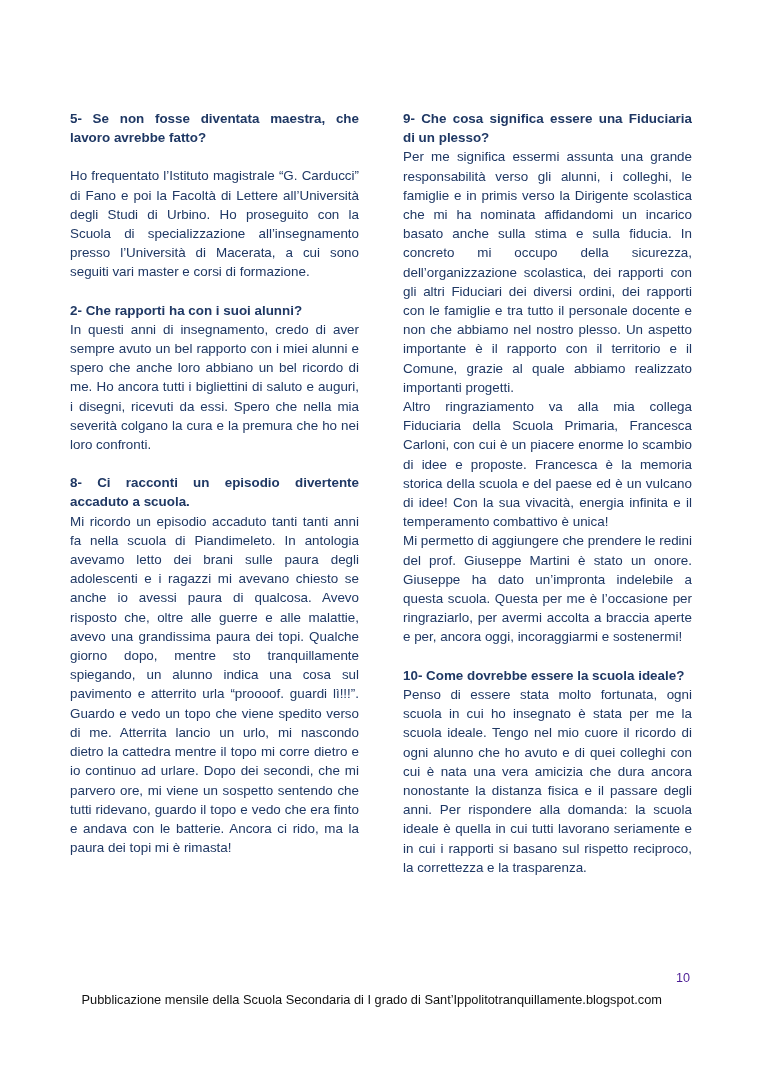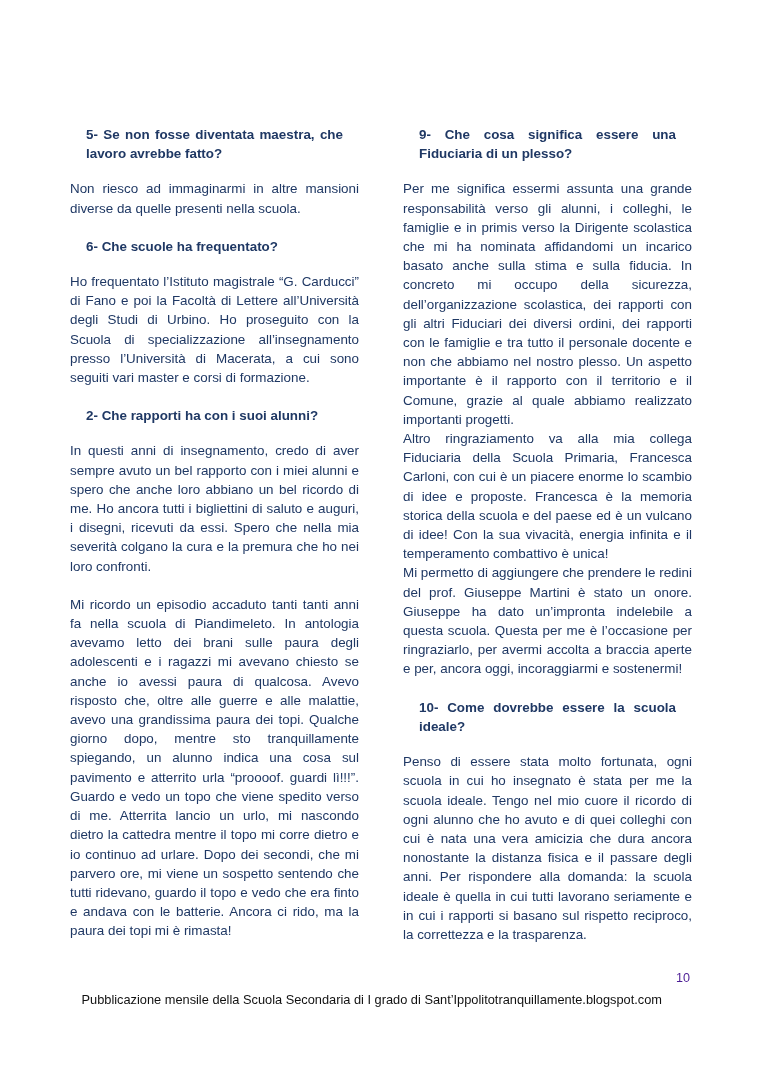--- a/index.html
+++ b/index.html
@@ -30,21 +30,21 @@
     width: 289px;
     color: #1f3864;
     font-size: 13.4px;
     line-height: 19.2px;
     text-align: justify;
   }
   .qa-block + .qa-block {
     margin-top: 19px;
   }
   .qa-block h3 {
-    margin: 16px;
+    margin: 0;
     font-size: 13.4px;
     line-height: 19.2px;
     font-weight: 700;
     text-align: justify;
   }
   .qa-block p {
     margin: 0;
   }
   .page-number {
     position: absolute;
@@ -69,34 +69,33 @@
 <body>
 
 <div class="page">
 
   <div class="content">
 
     <div class="col">
 
       <section class="qa-block">
         <h3>5- Se non fosse diventata maestra, che lavoro avrebbe fatto?</h3>
-        <p>Non riesco ad immaginarmi in altre mansioni diverse da quelle presenti nella scuola.</p>
       </section>
 
       <section class="qa-block">
-        <h3>6- Che scuole ha frequentato?</h3>
         <p>Ho frequentato l’Istituto magistrale “G. Carducci” di Fano e poi la Facoltà di Lettere all’Università degli Studi di Urbino. Ho proseguito con la Scuola di specializzazione all’insegnamento presso l’Università di Macerata,  a cui sono seguiti vari master e corsi di formazione.</p>
       </section>
 
       <section class="qa-block">
         <h3>2- Che rapporti ha con i suoi alunni?</h3>
         <p>In questi anni di insegnamento, credo di aver sempre avuto un bel rapporto con i miei alunni e spero che anche loro abbiano un bel ricordo di me. Ho ancora tutti i bigliettini di saluto e auguri, i disegni, ricevuti da essi. Spero che nella mia severità colgano la cura e la premura che ho nei loro confronti.</p>
       </section>
 
       <section class="qa-block">
+        <h3>8- Ci racconti un episodio divertente accaduto a scuola.</h3>
         <p>Mi ricordo un episodio accaduto tanti tanti anni fa nella scuola di Piandimeleto. In antologia avevamo letto dei brani sulle paura degli adolescenti e i ragazzi mi avevano chiesto se anche io avessi paura di qualcosa. Avevo risposto che, oltre alle guerre e alle malattie, avevo una grandissima paura dei topi. Qualche giorno dopo, mentre sto tranquillamente spiegando, un alunno indica una cosa sul pavimento e atterrito urla “proooof. guardi lì!!!”. Guardo e vedo un topo che viene spedito verso di me. Atterrita lancio un urlo, mi nascondo dietro la cattedra mentre il topo mi corre dietro e io continuo ad urlare. Dopo dei secondi, che mi parvero ore, mi viene un sospetto sentendo che tutti ridevano, guardo il topo e vedo che era finto e andava con le batterie. Ancora ci rido, ma la paura dei topi mi è rimasta!</p>
       </section>
 
     </div>
 
     <div class="col">
 
       <section class="qa-block">
         <h3>9- Che cosa significa essere una Fiduciaria di un plesso?</h3>
         <p>Per me significa essermi assunta una grande responsabilità verso gli alunni, i colleghi, le famiglie e in primis verso la Dirigente scolastica che mi ha nominata affidandomi un incarico basato anche sulla stima e sulla fiducia. In concreto mi occupo della sicurezza, dell’organizzazione scolastica, dei rapporti con gli altri Fiduciari dei diversi ordini, dei rapporti con le famiglie e tra tutto il personale docente e non che abbiamo nel nostro plesso. Un aspetto importante è il rapporto con il territorio e il Comune, grazie al quale abbiamo realizzato importanti progetti.</p>

